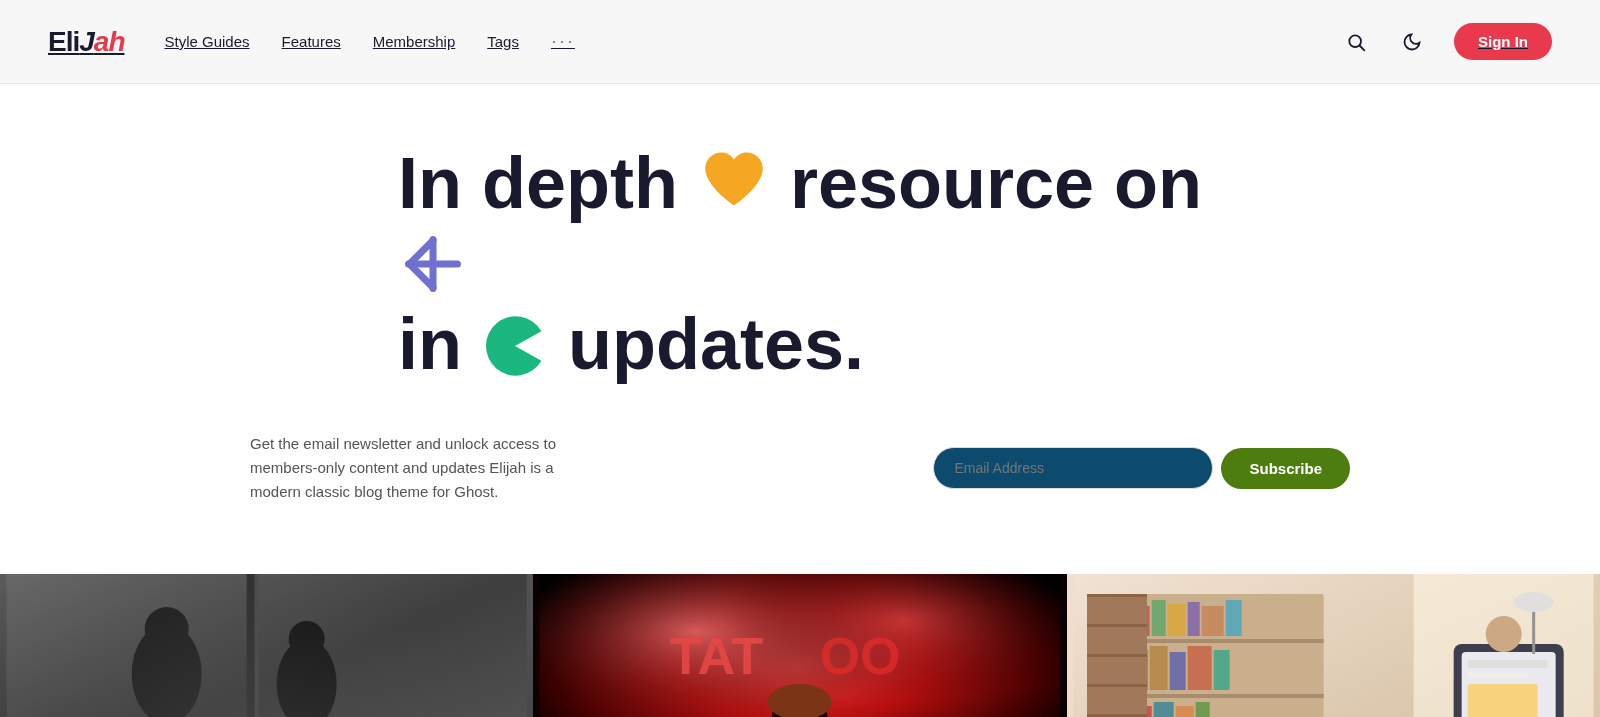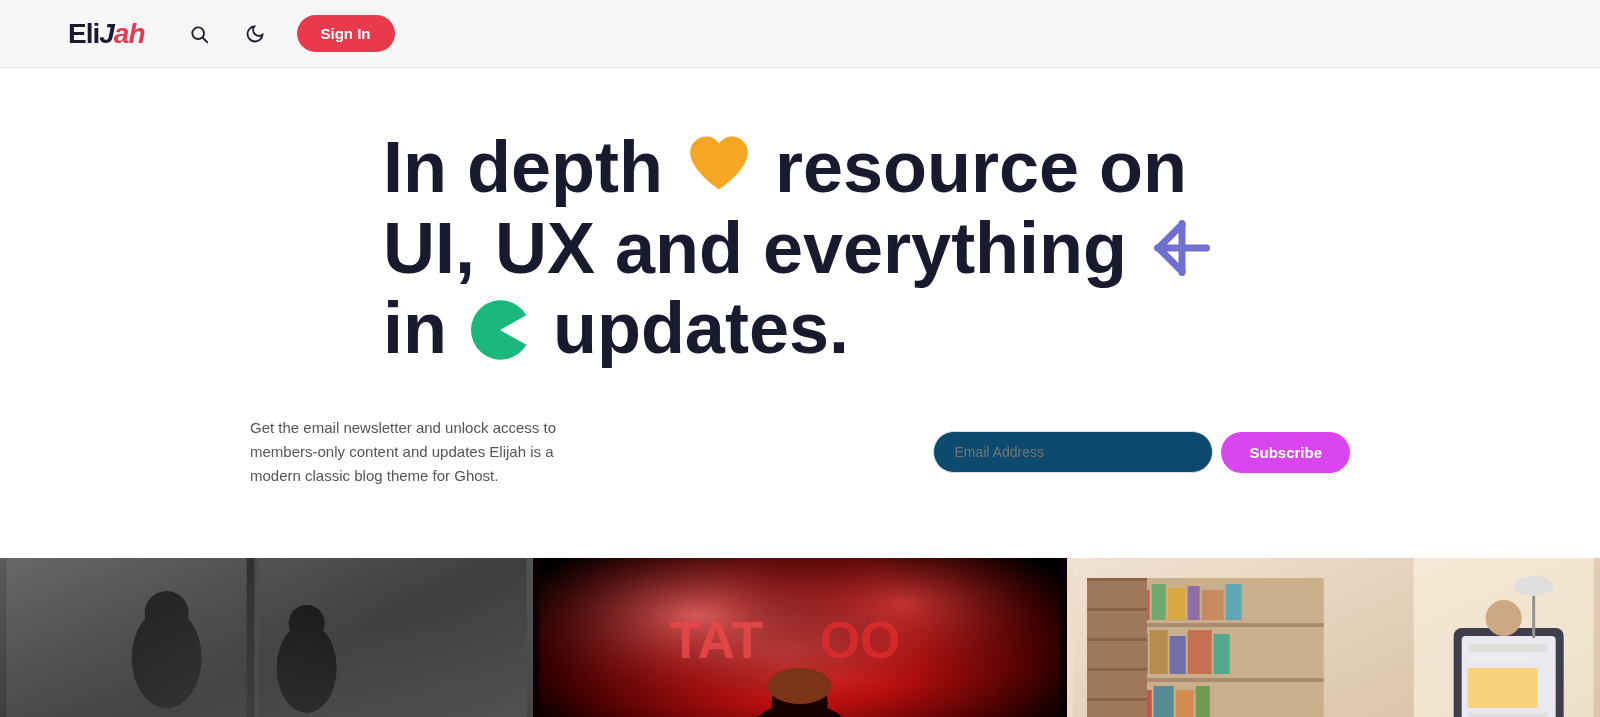--- a/index.html
+++ b/index.html
@@ -11,25 +11,26 @@
       width: 1600px;
       min-height: 717px;
       overflow-x: hidden;
     }
 
     
     .navbar {
       display: flex;
       align-items: center;
       background: #f7f7f7;
-      padding: 0 68px;
-      height: 68px;
+      padding: 0 48px;
+      height: 84px;
       border-bottom: 1px solid #e8e8e8;
       position: relative;
       z-index: 10;
+      text-decoration: underline;
     }
 
     .logo {
       font-size: 28px;
       font-weight: 900;
       letter-spacing: -1px;
       margin-right: 40px;
       cursor: pointer;
     }
     .logo span.eli { color: #1a1a2e; }
@@ -139,21 +140,21 @@
       border-radius: 24px;
       padding: 12px 20px;
       font-size: 14px;
       color: #aaa;
       width: 280px;
       outline: none;
       background: #0c4a6e;
     }
 
     .subscribe-btn {
-      background: #d946ef;
+      background: #4d7c0f;
       color: #fff;
       border: none;
       border-radius: 24px;
       padding: 12px 28px;
       font-size: 15px;
       font-weight: 700;
       cursor: pointer;
     }
 
     
@@ -247,20 +248,37 @@
     }
   </style>
 </head>
 <body>
 
 <nav class="navbar">
   <div class="logo">
     <span class="eli">Eli</span><span class="j" style="font-style:italic;color:#1a1a2e;">J</span><span class="ah" style="color:#e8394d;font-style:italic;">ah</span>
   </div>
 
+  <ul class="nav-links">
+    <li>
+      <a href="#">Style Guides</a>
+    </li>
+    <li>
+      <a href="#">Features</a>
+    </li>
+    <li>
+      <a href="#">Membership</a>
+    </li>
+    <li>
+      <a href="#">Tags</a>
+    </li>
+    <li>
+      <span class="nav-dots">···</span>
+    </li>
+  </ul>
 
   <div class="nav-right">
     <button class="search-icon-btn" title="Search">
       <svg width="20" height="20" viewBox="0 0 24 24" fill="none" stroke="#1a1a2e" stroke-width="2.2" stroke-linecap="round">
         <circle cx="11" cy="11" r="7"></circle>
         <line x1="16.5" y1="16.5" x2="22" y2="22"></line>
       </svg>
     </button>
     <button class="moon-icon-btn" title="Toggle dark mode">
       <svg width="20" height="20" viewBox="0 0 24 24" fill="none" stroke="#1a1a2e" stroke-width="2.2" stroke-linecap="round">
@@ -273,21 +291,20 @@
 
 <section class="hero">
   <h1 class="hero-headline">
     <span>In depth</span>
     
     <svg class="heart-shape" viewBox="0 0 80 80" style="vertical-align:middle; position:relative; top:-6px; width:72px; height:72px;">
       <path d="M40 65 C40 65 8 44 8 24 C8 14 16 6 26 6 C32 6 37 9 40 14 C43 9 48 6 54 6 C64 6 72 14 72 24 C72 44 40 65 40 65Z" fill="#f5a623"></path>
     </svg>
     <span>resource on</span>
     <br>
-    <span>UI, UX and everything</span>
     
     <svg style="width:70px;height:70px;vertical-align:middle;position:relative;top:-6px;display:inline-block;" viewBox="0 0 80 80">
       <g fill="#7070d0">
         <rect x="36" y="8" width="8" height="64" rx="4"></rect>
         <rect x="8" y="36" width="64" height="8" rx="4"></rect>
         <rect x="17" y="17" width="8" height="46" rx="4" transform="rotate(45 40 40)"></rect>
         <rect x="17" y="17" width="8" height="46" rx="4" transform="rotate(-45 40 40)"></rect>
       </g>
     </svg>
     <br>

